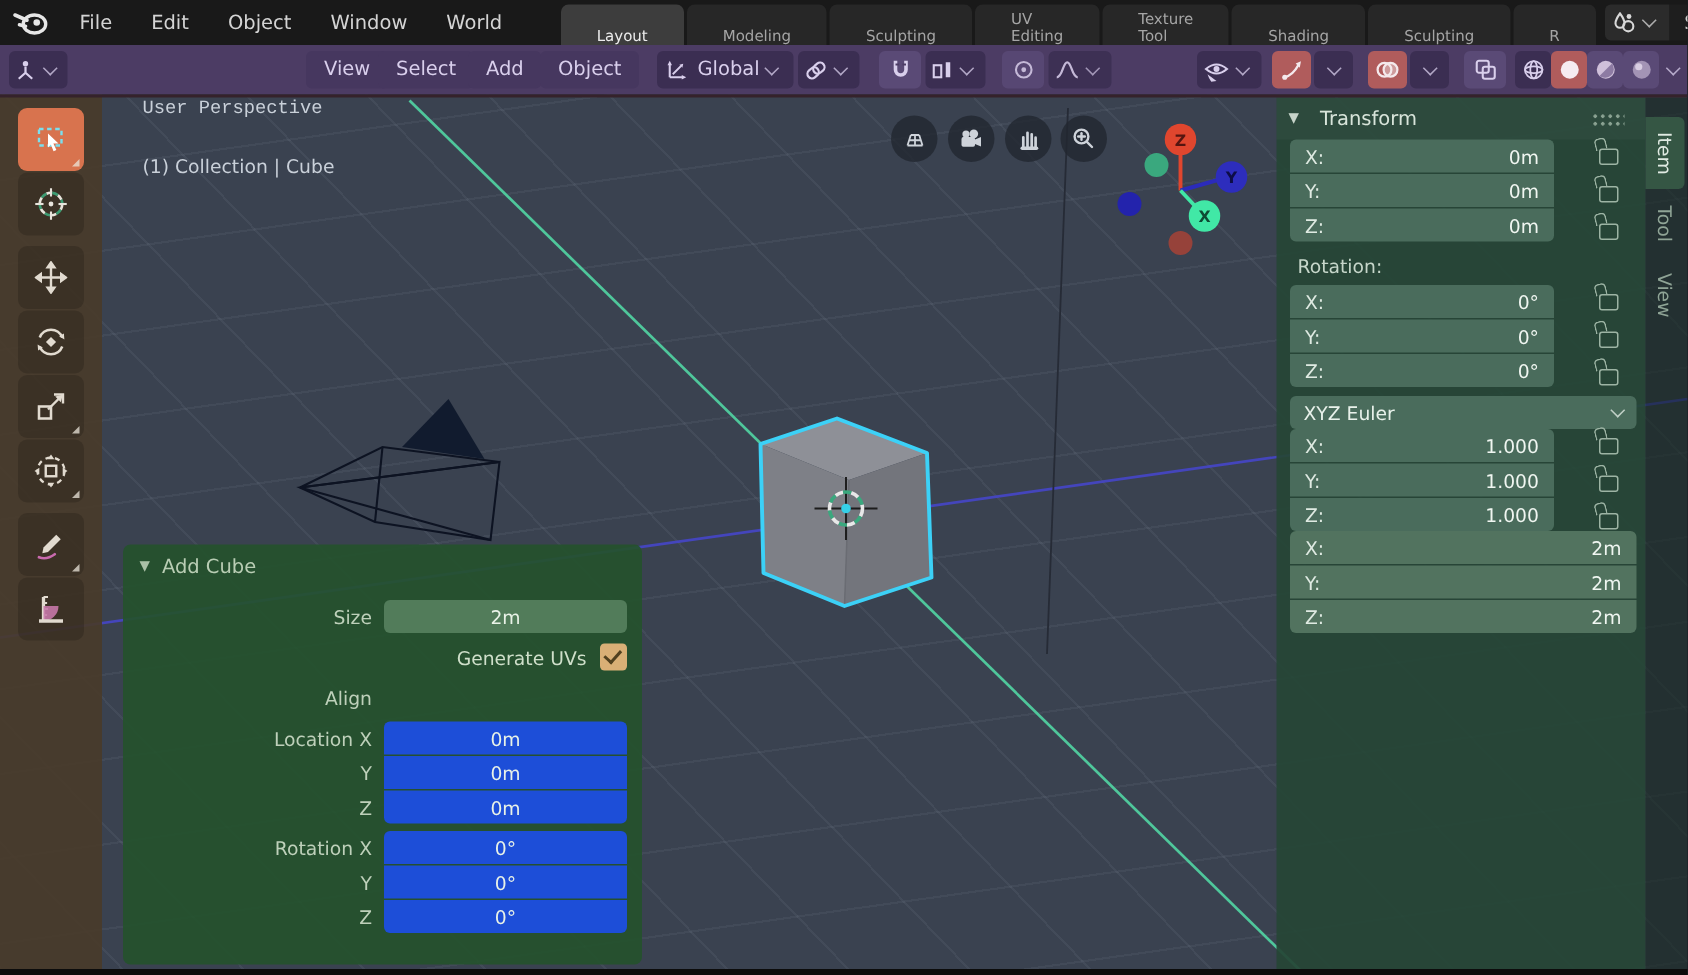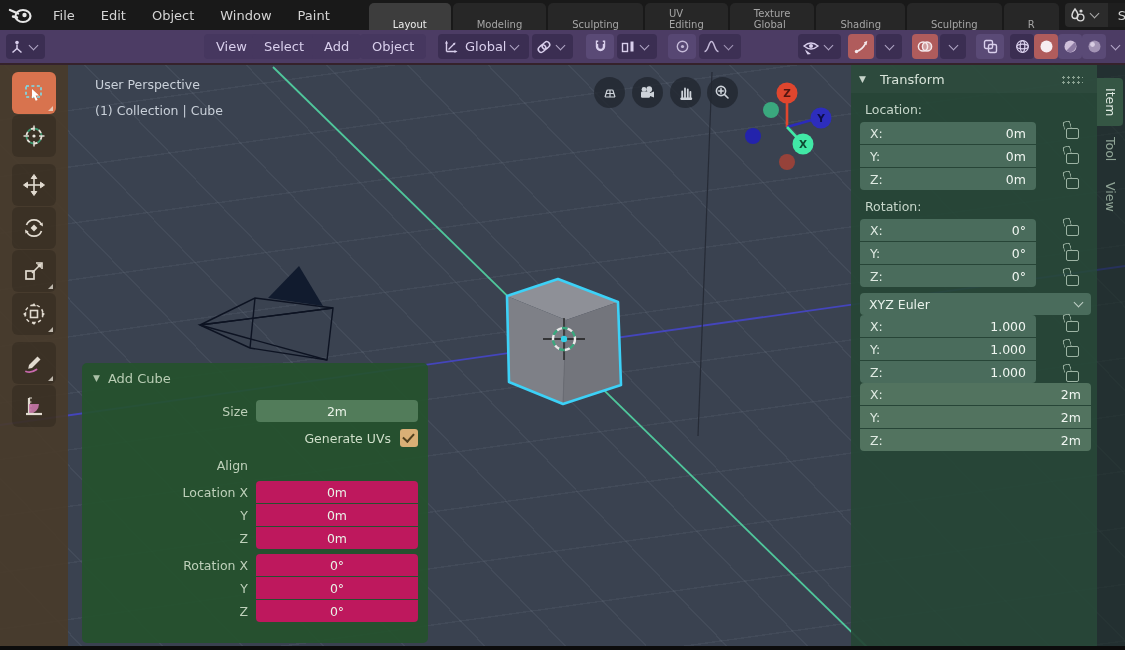--- a/index.html
+++ b/index.html
@@ -48,21 +48,21 @@
   .gizmo-svg{z-index:5;}
 
   
   .oppanel{left:82px;top:363px;width:346px;height:280px;background:rgba(37,82,45,.93);border-radius:5px;z-index:10;color:#bed0ba;}
   .ophead{display:flex;align-items:center;height:30px;padding-left:11px;color:#b9cdb4;font-size:13px;}
   .caret{font-size:9px;margin-right:8px;color:inherit;opacity:.9;}
   .orow{display:flex;align-items:center;height:22px;margin:0 10px 5px 0;}
   .olabel{width:166px;text-align:right;padding-right:8px;flex:none;color:#bed0ba;}
   .ofield{flex:1;height:22px;background:#527c5a;border-radius:4px;display:flex;align-items:center;justify-content:center;color:#e9f2e7;}
   .ogroup{margin:0 10px 5px 174px;display:flex;flex-direction:column;gap:1px;}
-  .ogroup .gf{height:22px;background:#be185d;display:flex;align-items:center;justify-content:center;color:#e9f2e7;position:relative;}
+  .ogroup .gf{height:22px;background:#1d4ed8;display:flex;align-items:center;justify-content:center;color:#e9f2e7;position:relative;}
   .ogroup .gf:first-child{border-radius:4px 4px 0 0;}
   .ogroup .gf:last-child{border-radius:0 0 4px 4px;}
   .ogroup .glab{position:absolute;right:100%;margin-right:8px;width:158px;text-align:right;color:#bed0ba;}
   .checkbox{width:18px;height:18px;border-radius:3px;background:#d9af76;margin-left:9px;position:relative;flex:none;}
   .checkbox::after{content:"";position:absolute;left:5px;top:2px;width:5px;height:9px;border-right:2.2px solid #51401f;border-bottom:2.2px solid #51401f;transform:rotate(42deg);}
 
   
   .sidebar{left:851px;top:65px;width:246px;height:585px;background:rgba(38,70,54,.93);z-index:10;color:#c6d6ca;}
   .sidehead{display:flex;align-items:center;height:28px;padding-left:8px;color:#d8e4da;font-size:13px;background:rgba(255,255,255,.03);}
   .grip{margin-left:auto;margin-right:14px;width:22px;height:9px;
@@ -122,21 +122,21 @@
 
   <g>
     <line x1="543" y1="339" x2="585" y2="339" stroke="#1c1c1c" stroke-width="1.3"></line>
     <line x1="564" y1="318" x2="564" y2="360" stroke="#1c1c1c" stroke-width="1.3"></line>
     <circle cx="564" cy="339" r="11" fill="none" stroke="#e8e8e8" stroke-width="2.4" stroke-dasharray="5.5 5.5"></circle>
     <circle cx="564" cy="339" r="11" fill="none" stroke="#3aa87e" stroke-width="2.4" stroke-dasharray="5.5 5.5" stroke-dashoffset="5.5"></circle>
     <circle cx="564" cy="339" r="3.2" fill="#35d0e8"></circle>
   </g>
 </svg>
 
-<div class="abs vp-label" style="left:95px;top:77px;">User Perspective</div>
+<div class="abs vp-label" style="left:95px;top:65px;font-family:Liberation Mono, monospace;">User Perspective</div>
 <div class="abs vp-label" style="left:95px;top:103px;">(1) Collection | Cube</div>
 
 <div class="abs navbtn" style="left:594px;top:77px;">
   <svg width="16" height="16" viewBox="0 0 16 16" fill="none" stroke="currentColor" stroke-width="1.2">
     <path d="M3,12 H13 M4.2,8.5 H11.8 M5.2,5 H10.8 M5.2,5 L3,12 M8,5 V12 M10.8,5 L13,12"></path>
   </svg>
 </div>
 <div class="abs navbtn" style="left:632px;top:77px;">
   <svg width="17" height="16" viewBox="0 0 17 16">
     <circle cx="5" cy="4.4" r="2.4" fill="currentColor"></circle>
@@ -305,21 +305,20 @@
   </div>
 </div>
 
 <div class="abs sidebar">
   <div class="sidehead">
     <span class="caret">▼</span>
     <span style="margin-left:6px;">Transform</span>
     <span class="grip"></span>
   </div>
 
-  <div class="seclabel">Location:</div>
   <div style="position:relative;">
     <div class="sgroup">
       <div class="srow">
         <span class="sl">X:</span>
             <span class="sv">0m</span>
       </div>
       <div class="srow">
         <span class="sl">Y:</span>
             <span class="sv">0m</span>
       </div>
@@ -425,37 +424,37 @@
   <div class="tmenu">
         <span>Edit</span>
       </div>
   <div class="tmenu">
         <span>Object</span>
       </div>
   <div class="tmenu">
         <span>Window</span>
       </div>
   <div class="tmenu">
-        <span>Paint</span>
+        <span>World</span>
       </div>
   <div class="wtabs">
     <div class="wtab active">
           <span>Layout</span>
         </div>
     <div class="wtab">
           <span>Modeling</span>
         </div>
     <div class="wtab">
           <span>Sculpting</span>
         </div>
     <div class="wtab">
           <span>UV Editing</span>
         </div>
     <div class="wtab">
-          <span>Texture Global</span>
+          <span>Texture Tool</span>
         </div>
     <div class="wtab">
           <span>Shading</span>
         </div>
     <div class="wtab">
           <span>Sculpting</span>
         </div>
     <div class="wtab">
           <span>R</span>
         </div>

